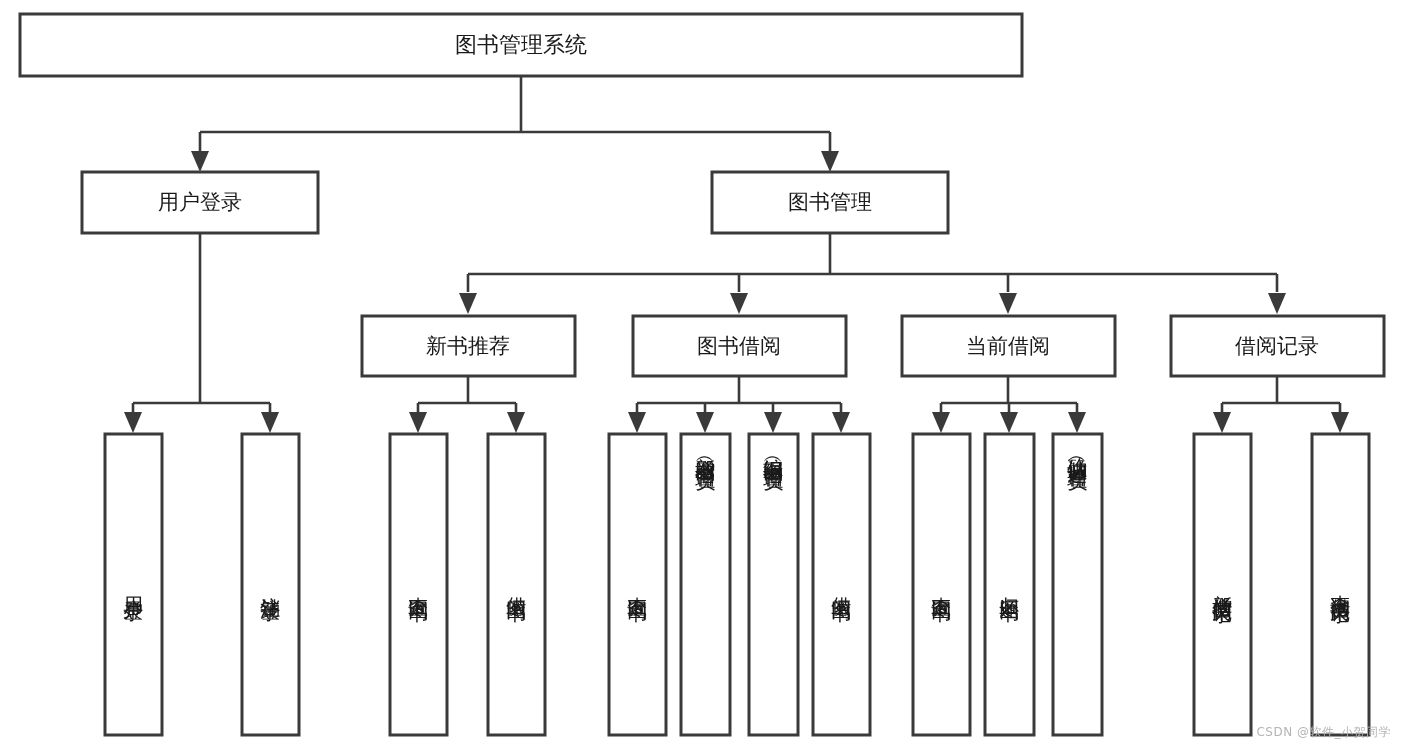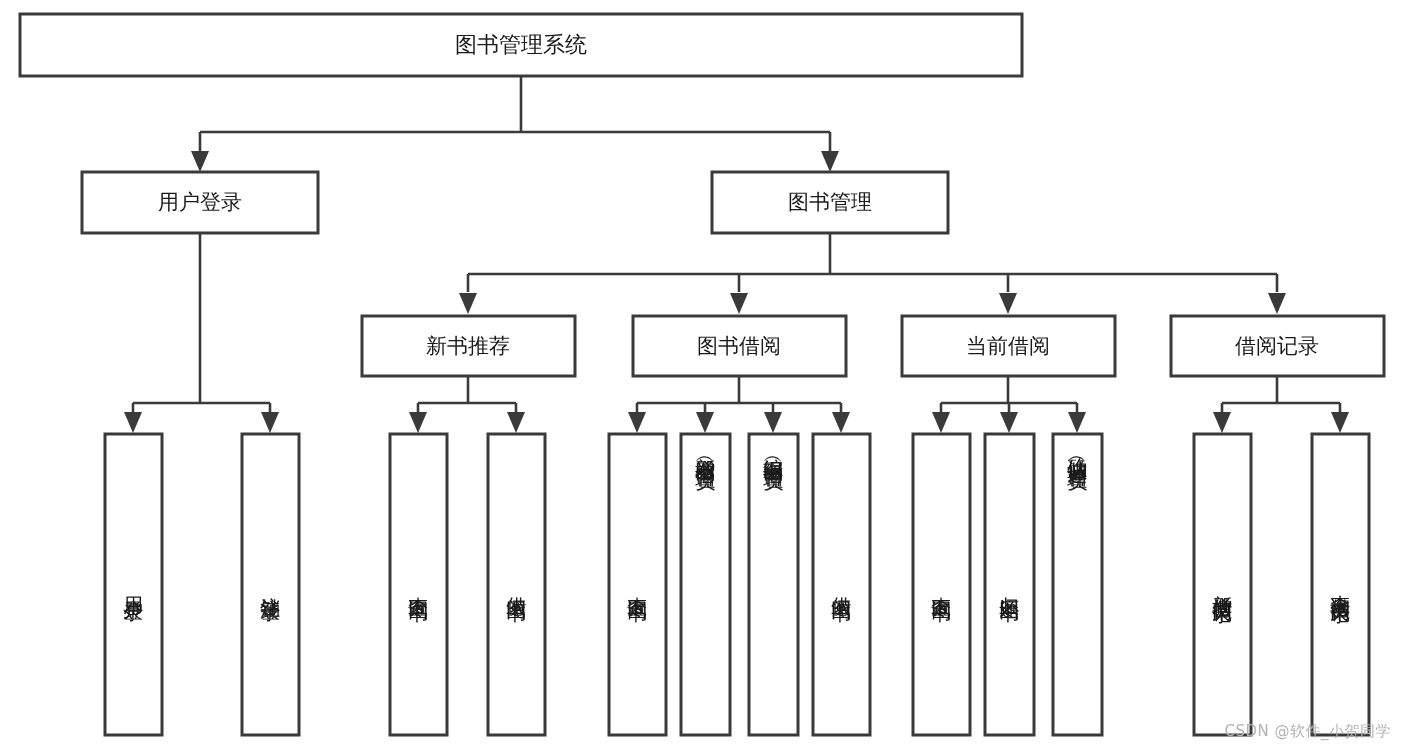--- a/index.html
+++ b/index.html
@@ -69,21 +69,21 @@
     line-height: 1.12;
     letter-spacing: 2px;
     color: #1a1a1a;
     white-space: nowrap;
   }
   .watermark {
     position: absolute;
     right: 14px;
     bottom: 6px;
     font-family: "DejaVu Sans", "Liberation Sans", sans-serif;
-    font-size: 15px;
+    font-size: 12px;
     color: #b4b4b4;
     letter-spacing: 0.5px;
     user-select: none;
     white-space: nowrap;
   }
 </style>
 </head>
 <body>
 
 <div id="diagram-root">

